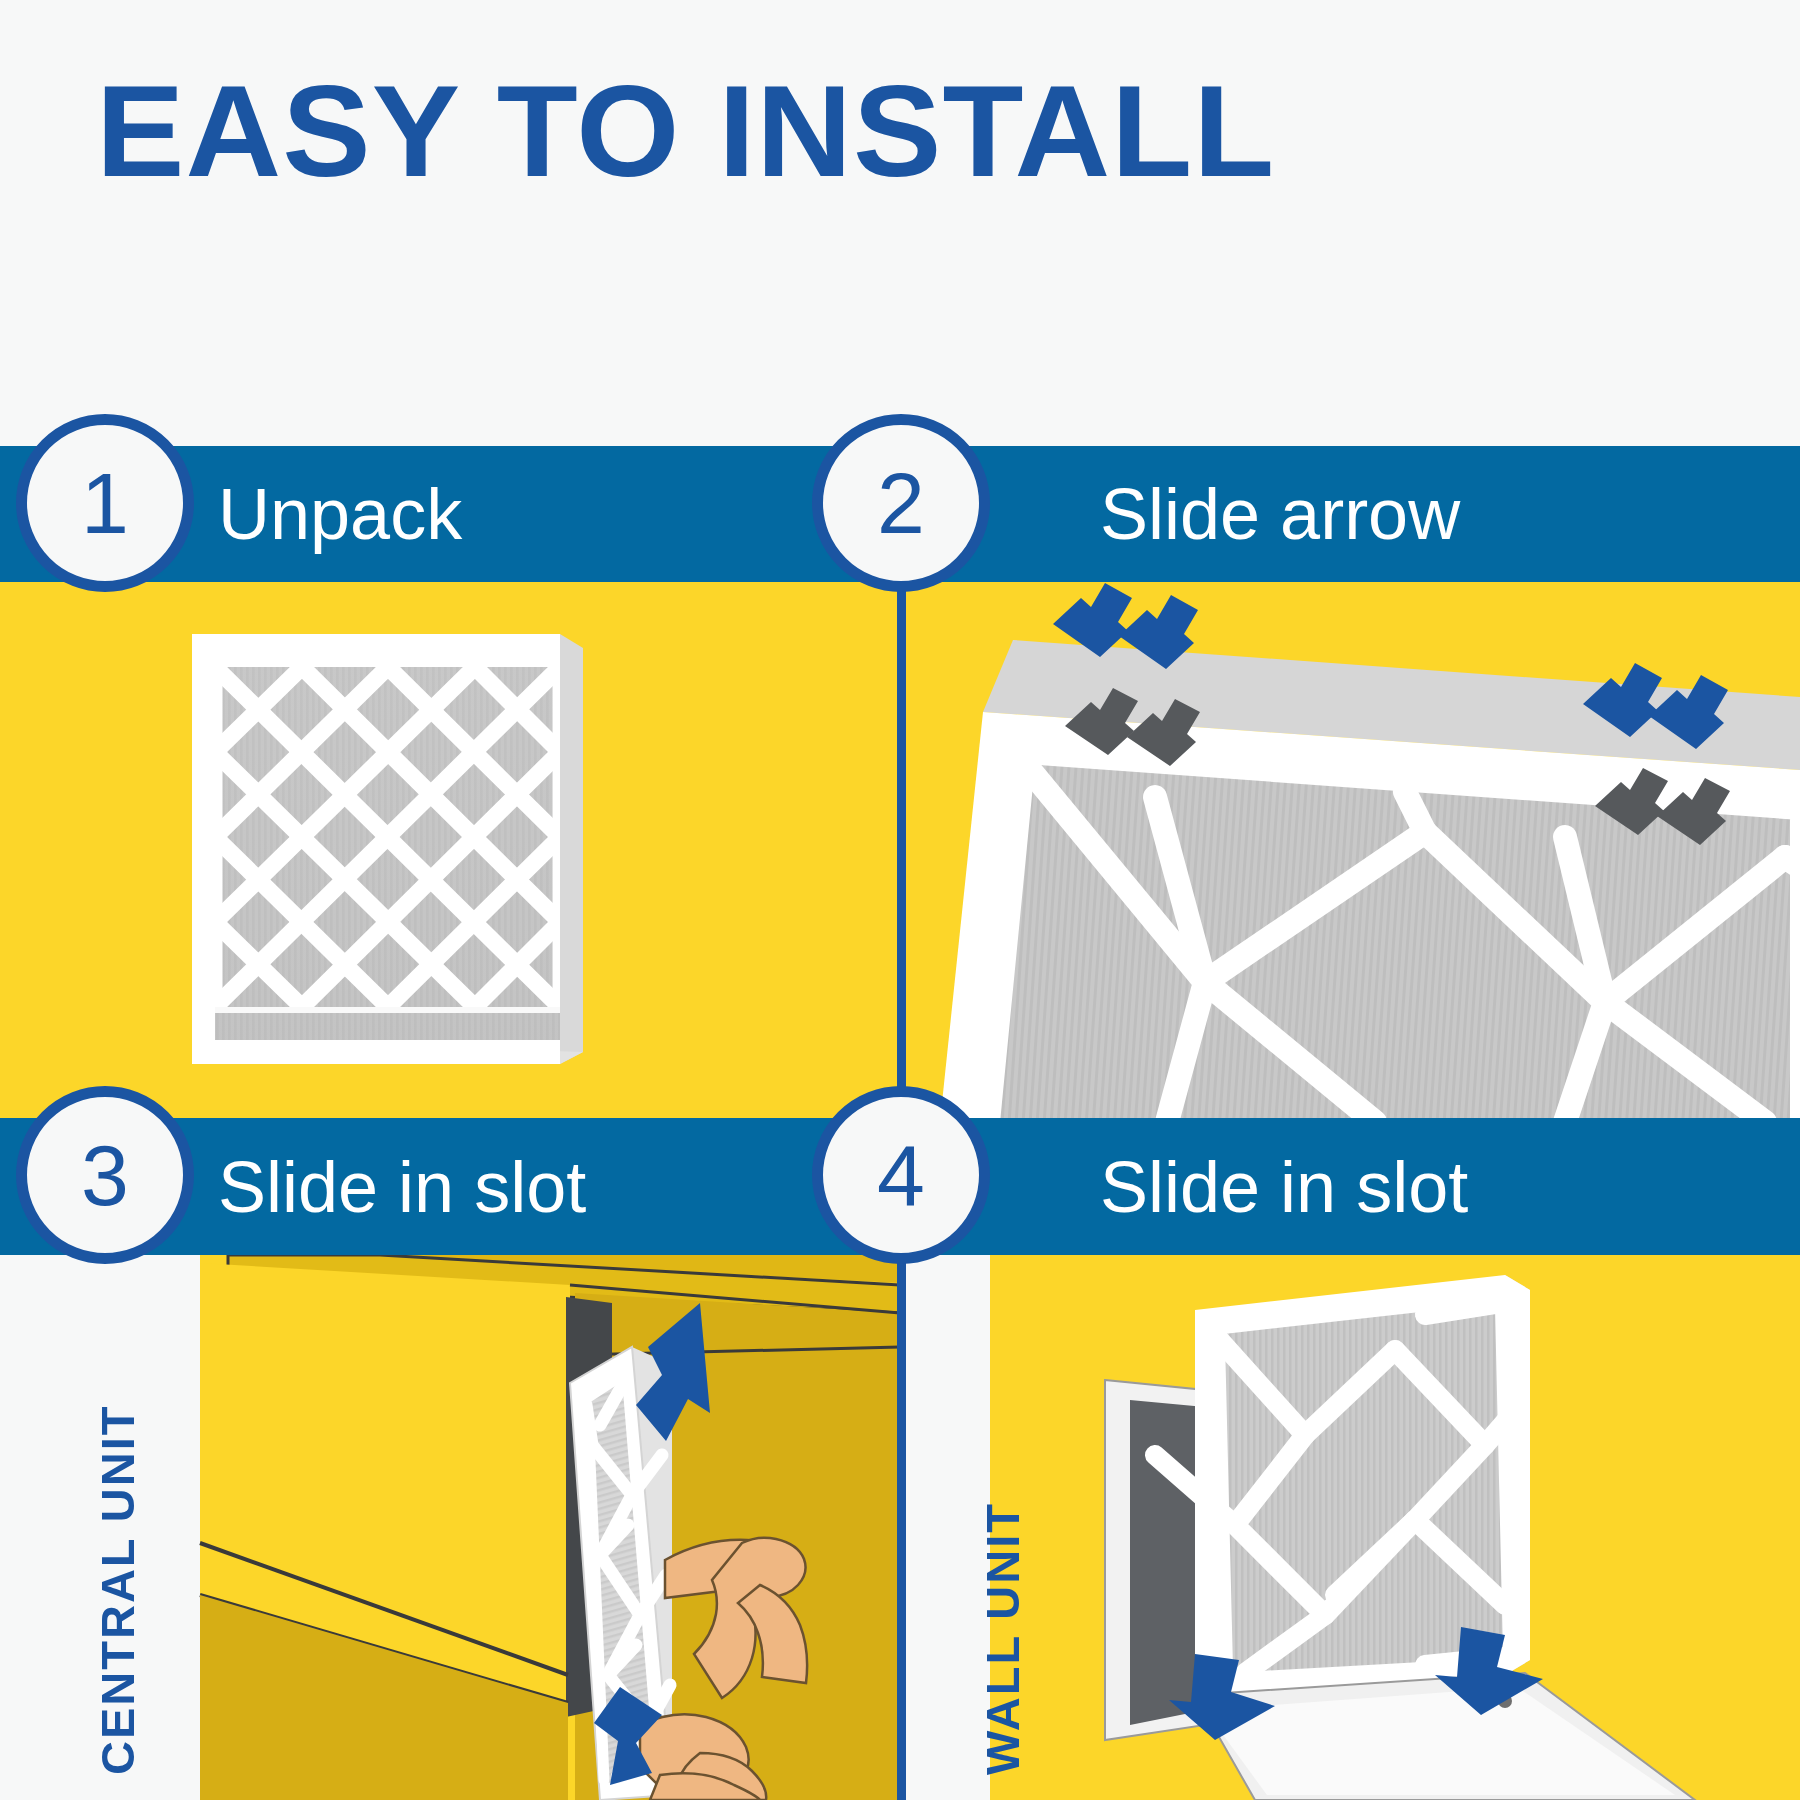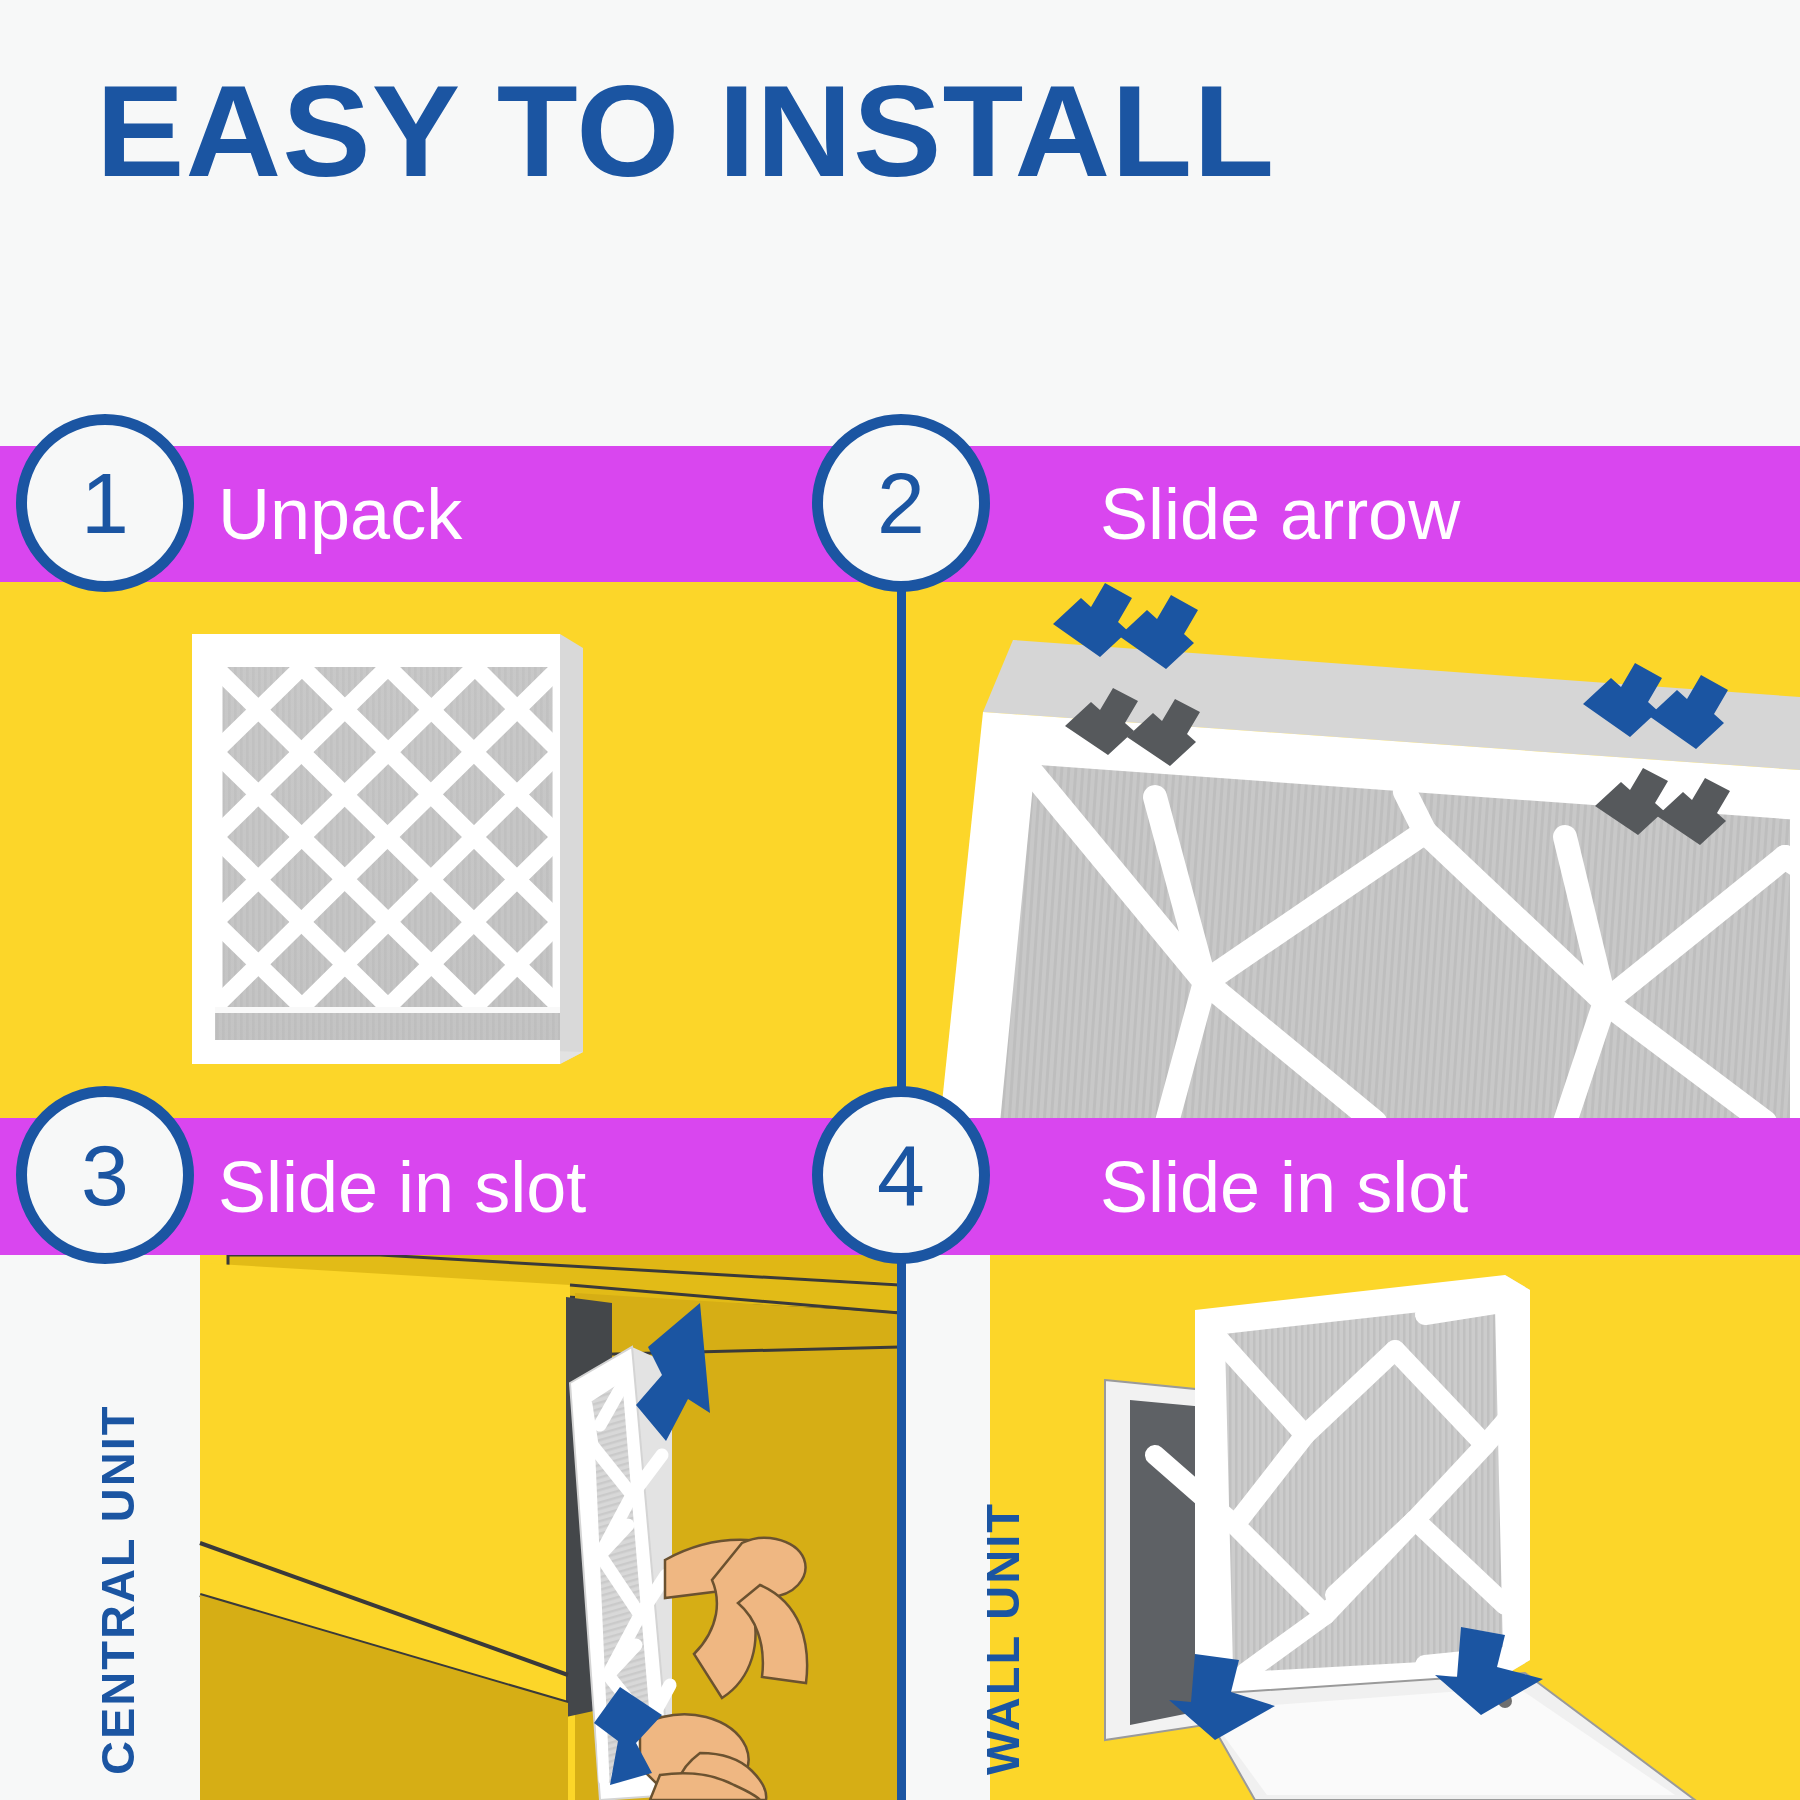--- a/index.html
+++ b/index.html
@@ -20,21 +20,21 @@
     font-weight:bold;
     letter-spacing:1px;
     color:#1B55A2;
     white-space:nowrap;
     transform:scaleX(1.02);
     transform-origin:left center;
   }
   .panel-art{position:absolute;overflow:hidden;background:#FCD629;}
   .hdr{
     position:absolute;
-    background:#d946ef;
+    background:#0369a1;
     display:flex;align-items:center;
   }
   .hdr-label{
     color:#FFFFFF;
     font-size:72px;
     line-height:1;
     font-weight:normal;
     white-space:nowrap;
   }
   .step-circle{

